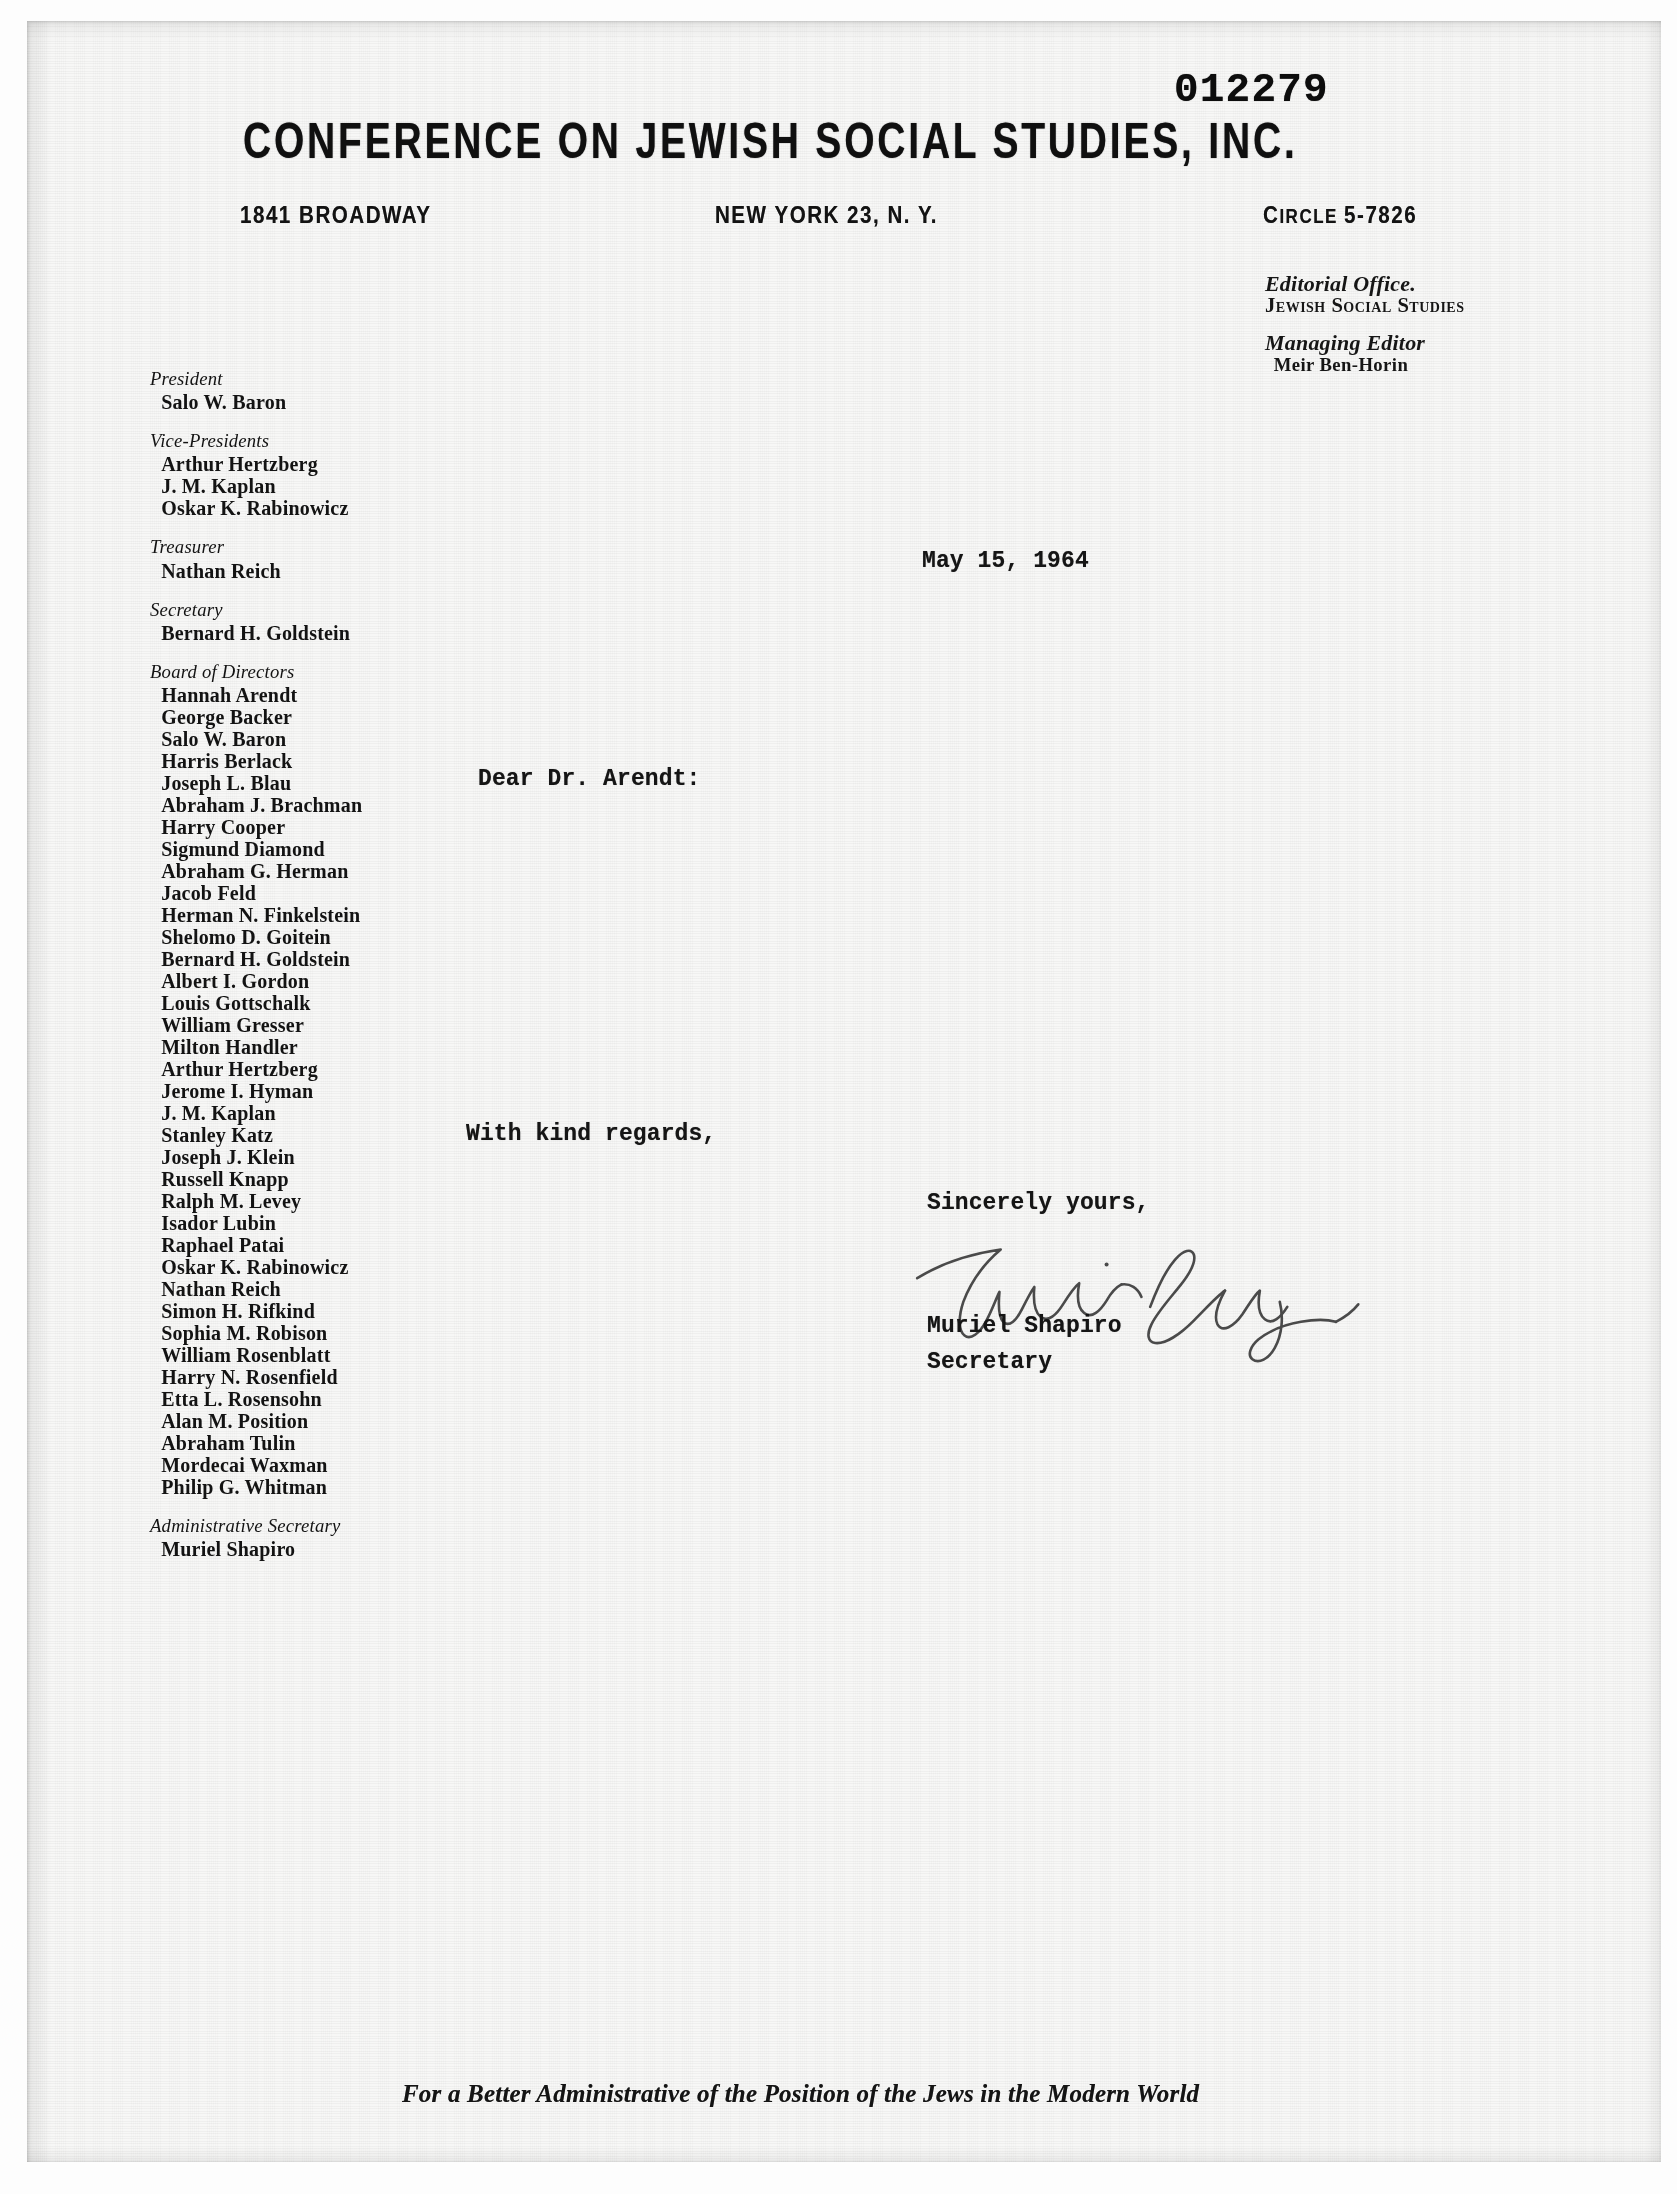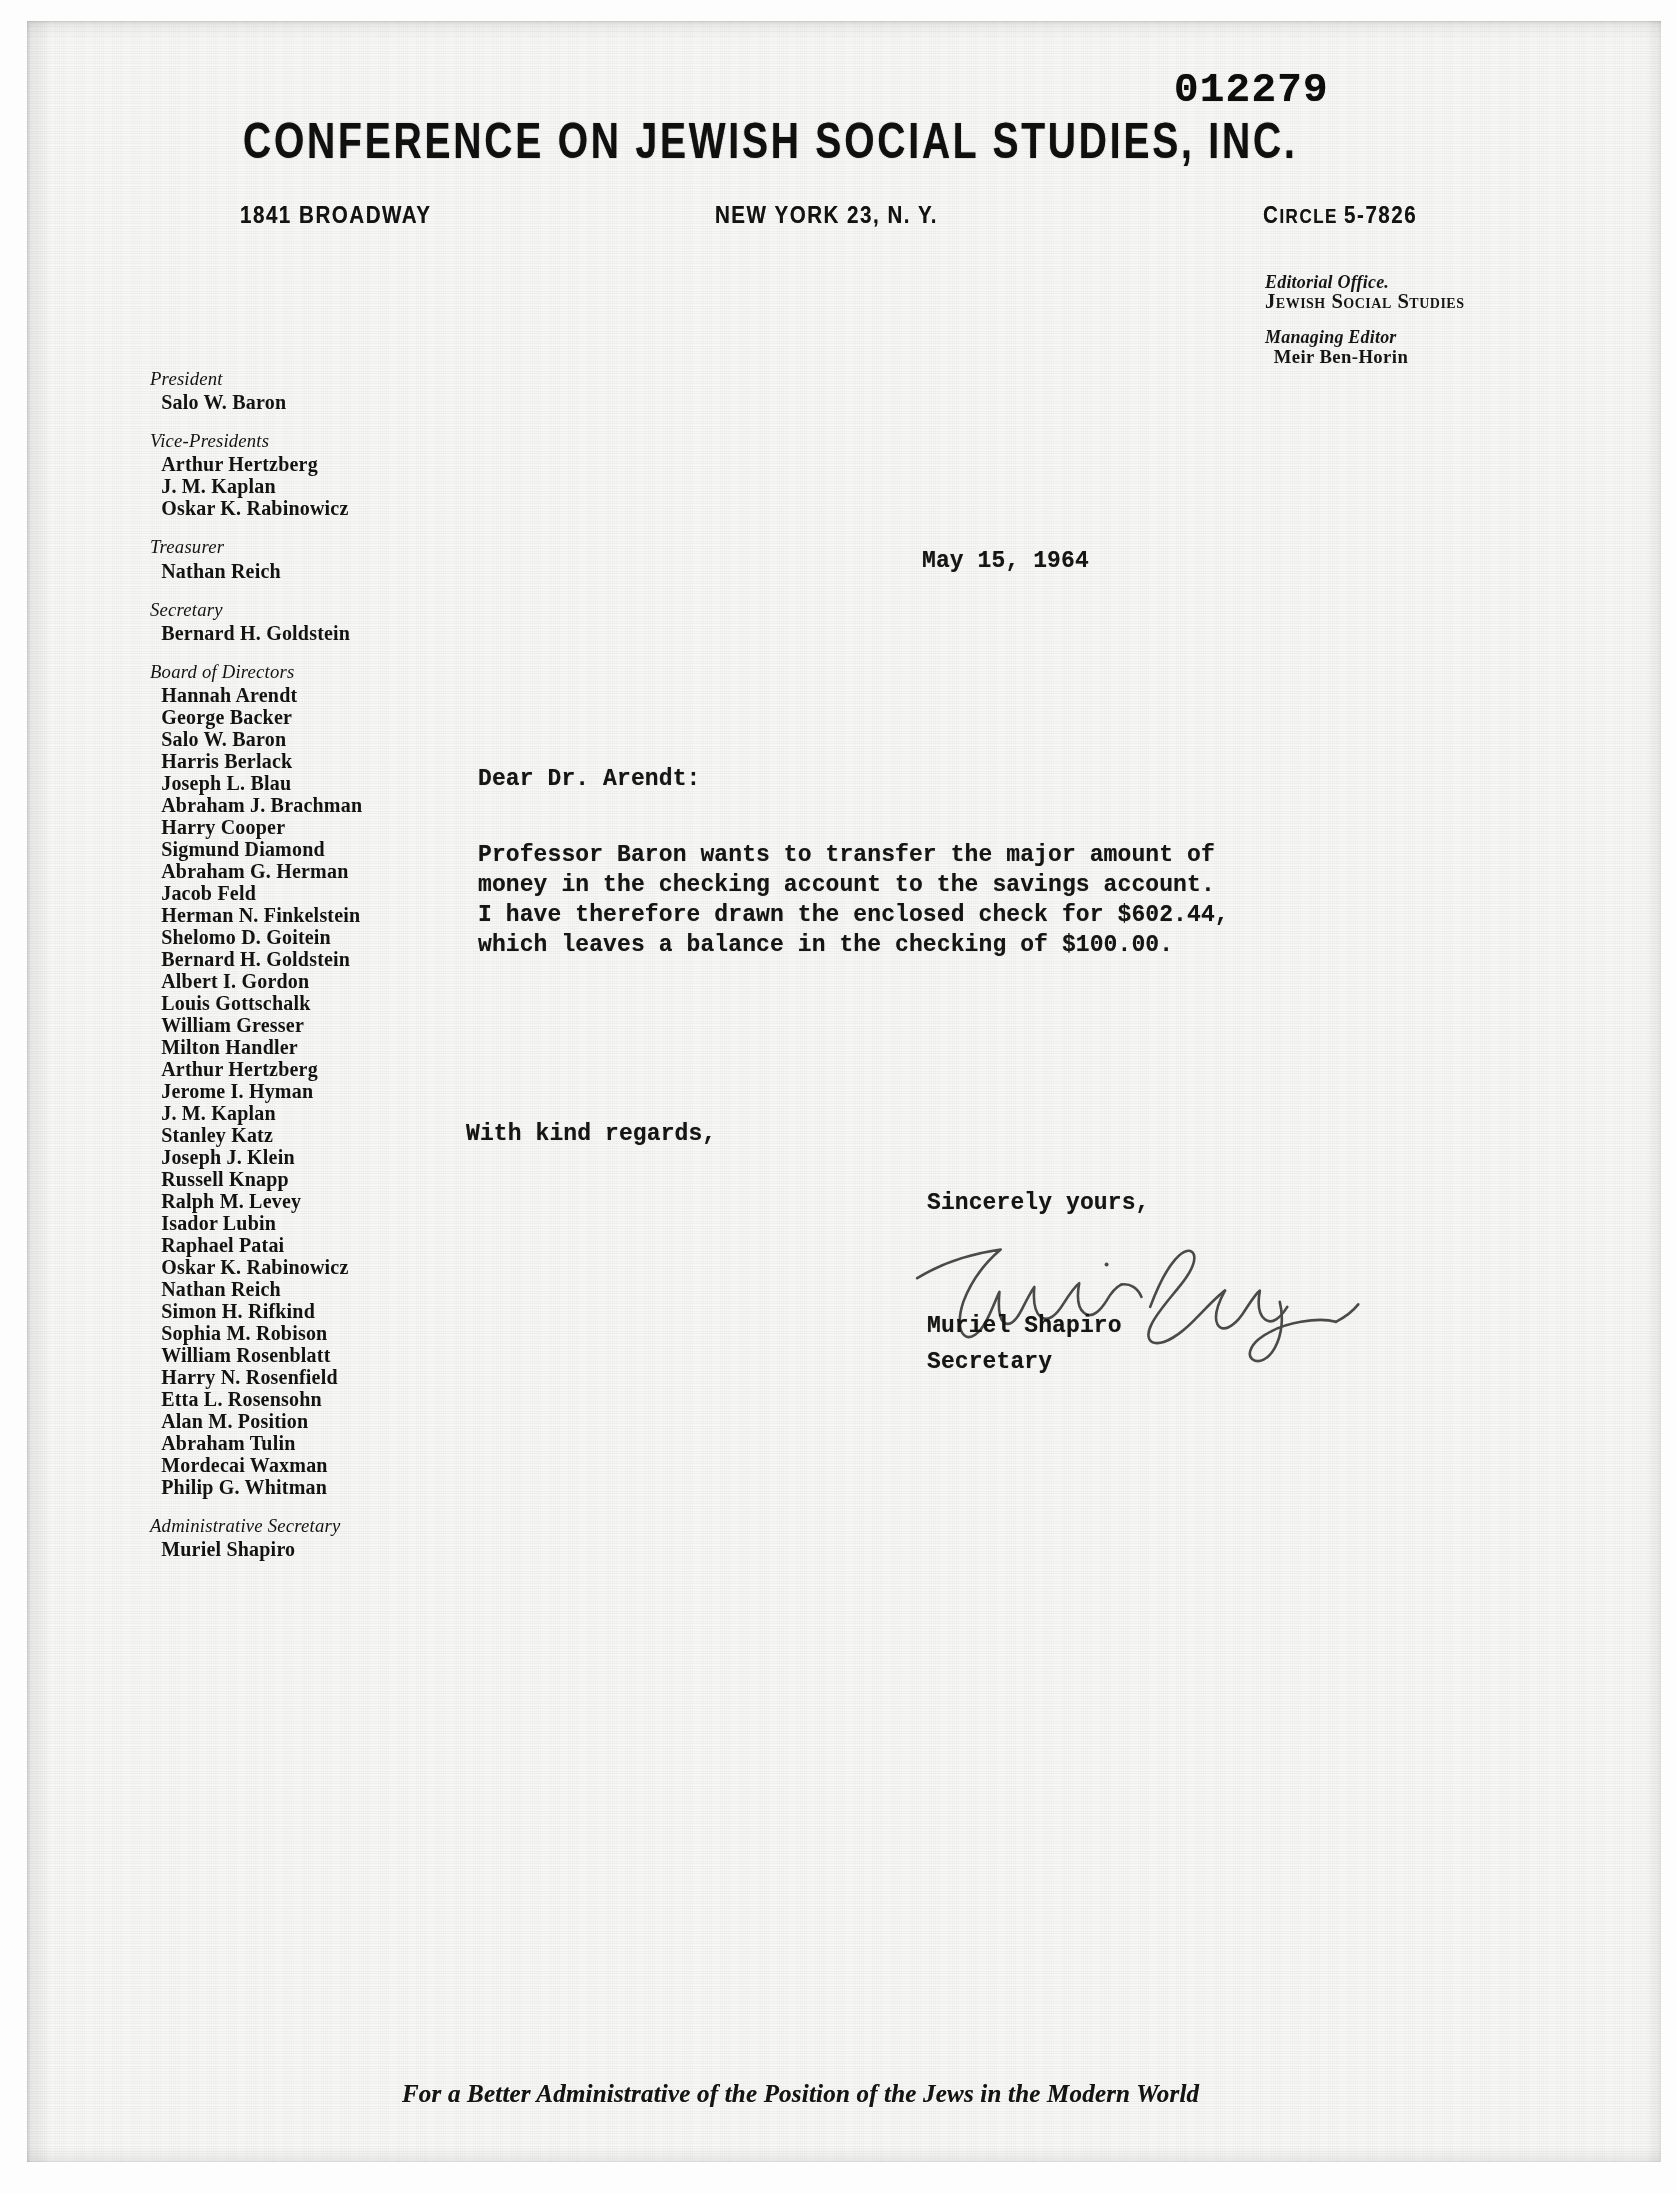--- a/index.html
+++ b/index.html
@@ -114,21 +114,21 @@
     left: 1265px;
     top: 273px;
     width: 268px;
     color: #161616;
     line-height: 1.02;
   }
   .ed-lbl {
     font-family: "Liberation Serif", serif;
     font-style: italic;
     font-weight: 700;
-    font-size: 18px;
+    font-size: 22px;
     letter-spacing: 0.2px;
     white-space: nowrap;
   }
   .ed-val {
     font-family: "Liberation Serif", serif;
     font-weight: 700;
     font-size: 18.7px;
     letter-spacing: 0.4px;
     white-space: nowrap;
     margin-left: 8.7px;
@@ -294,24 +294,20 @@
         <div class="grp-title">Administrative Secretary</div>
         <div class="grp-name">Muriel Shapiro</div>
       </div>
     </div>
 
   <div class="lyr typed" id="letter-date">May 15, 1964</div>
 
 
   <div class="lyr typed" id="salutation">Dear Dr. Arendt:</div>
 
-  <div class="lyr typed" id="para-1">Professor Baron wants to transfer the major amount of
-money in the checking account to the savings account.
-I have therefore drawn the enclosed check for $602.44,
-which leaves a balance in the checking of $100.00.</div>
 
 
   <div class="lyr typed" id="regards">With kind regards,</div>
 
   <div class="lyr typed" id="closing">Sincerely yours,</div>
 
   <div class="lyr" id="signature">
     <svg viewBox="0 0 740 210" xmlns="http://www.w3.org/2000/svg" fill="none" stroke="#4a4a4a" stroke-width="4.2" stroke-linecap="round" stroke-linejoin="round">
       <path d="M18 66 C60 40 110 26 152 20 C126 42 104 72 92 104 C84 128 84 150 94 158
                C104 166 118 154 128 136 C138 118 144 100 150 88 C148 110 148 128 156 136

